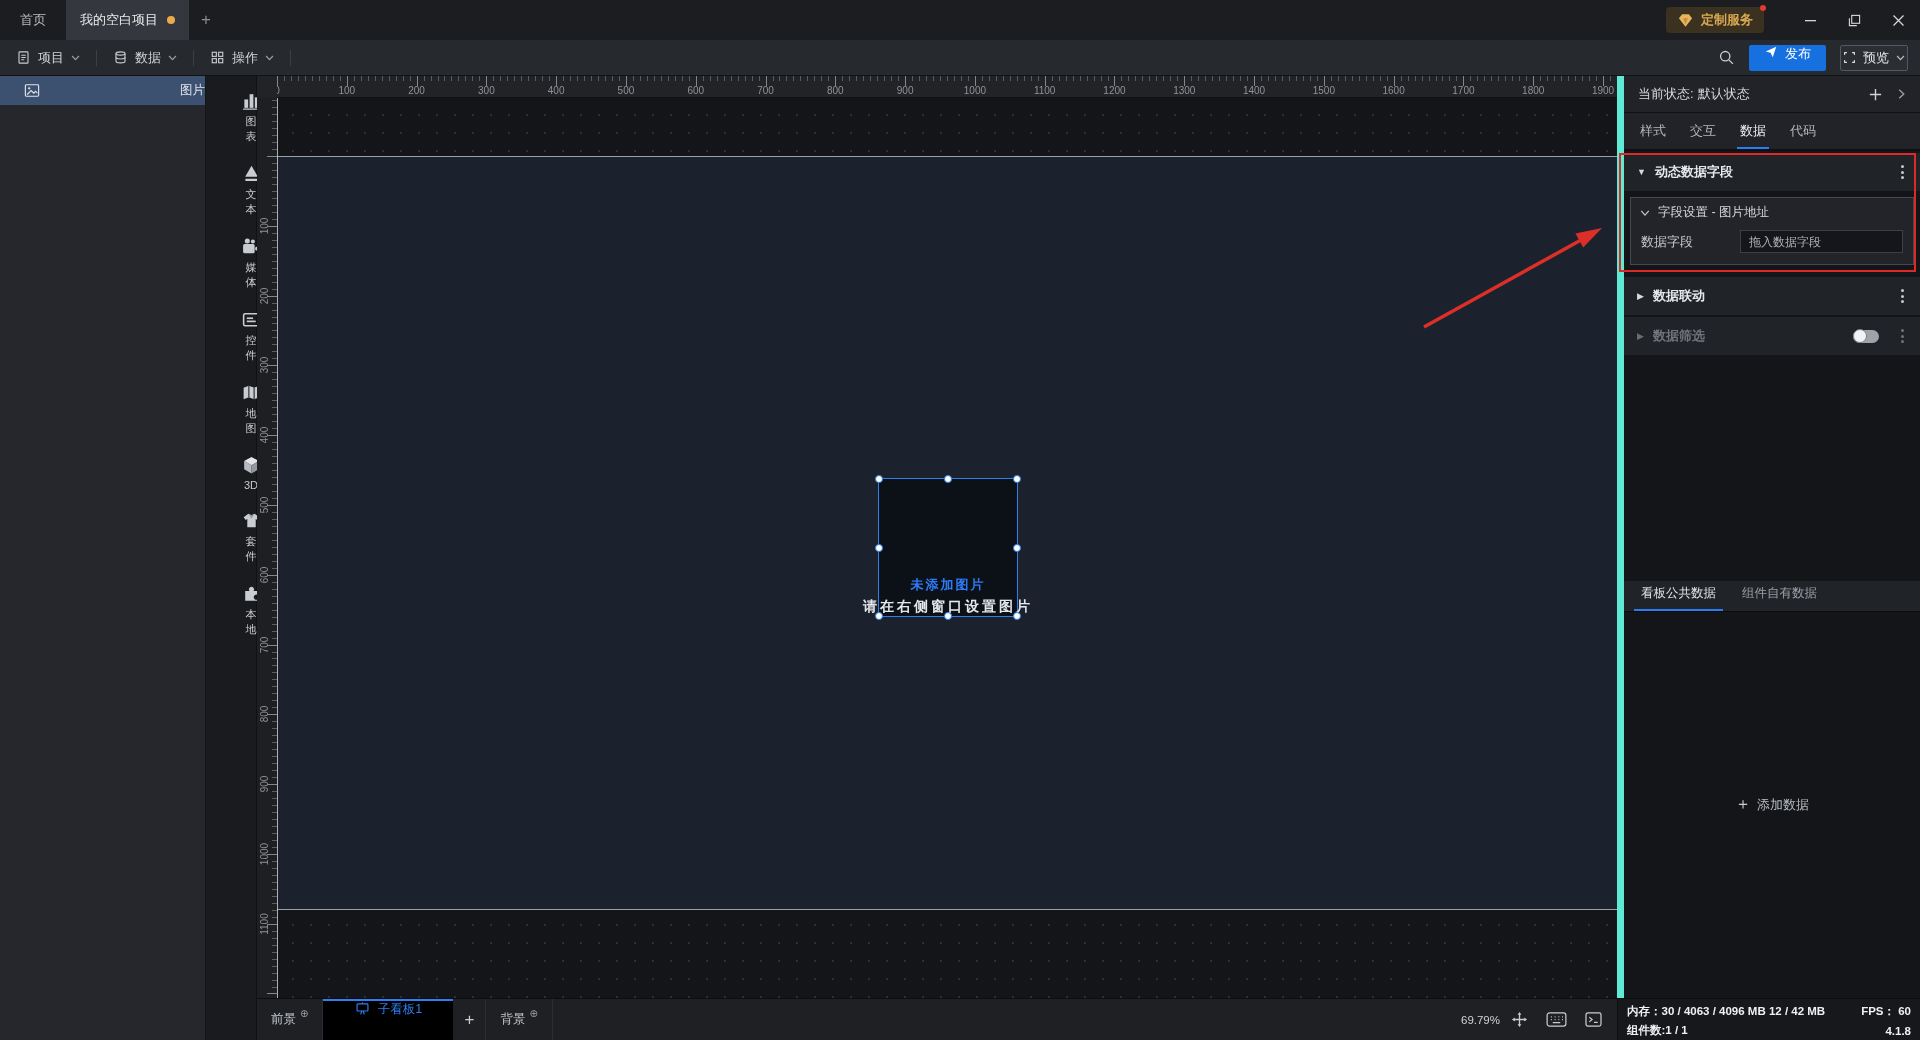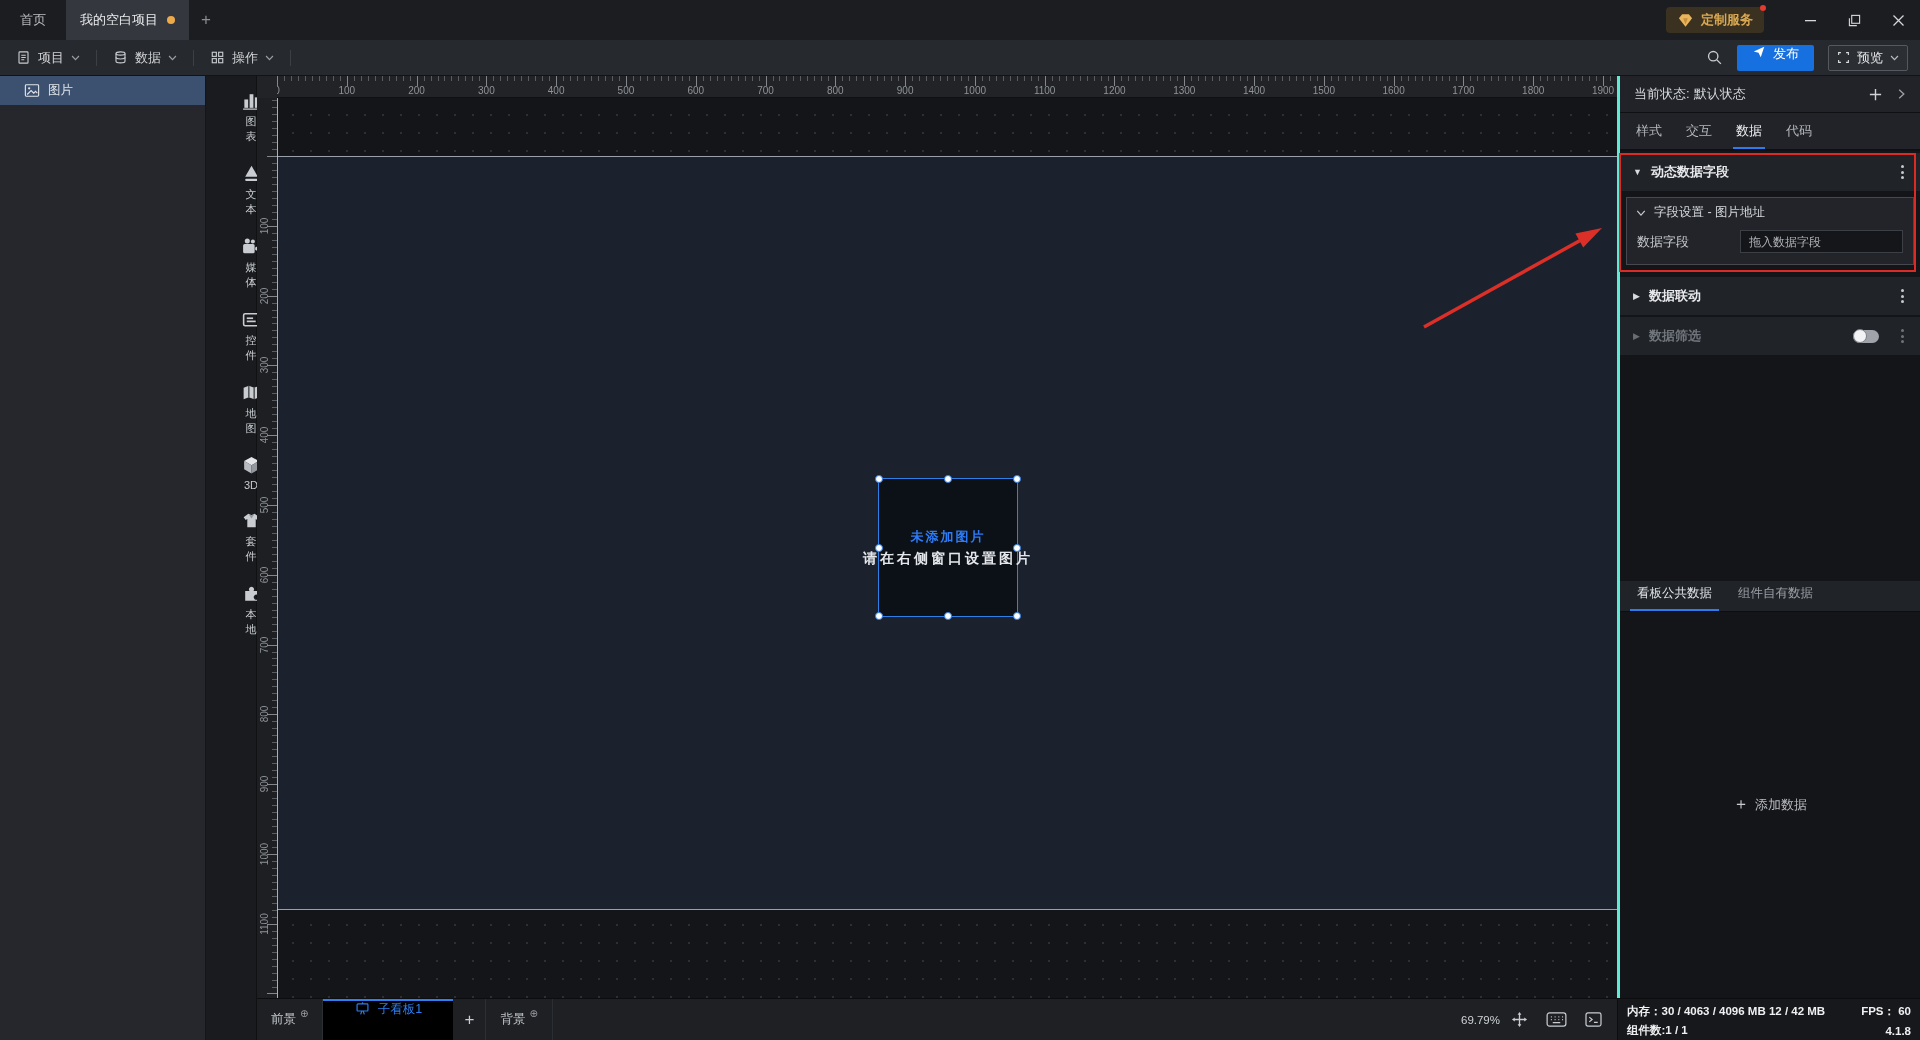--- a/index.html
+++ b/index.html
@@ -20,27 +20,27 @@
   .service-badge .reddot { position:absolute; right:-2px; top:-2px; width:6px; height:6px; border-radius:50%; background:#e23b30; }
   .winbtn { width:44px; display:flex; align-items:center; justify-content:center; color:#d5d7da; }
 
   
   .menubar { position:absolute; left:0; top:40px; right:0; height:36px; background:#26292d; display:flex; align-items:center; border-bottom:1px solid #121316; }
   .mitem { display:flex; align-items:center; gap:7px; padding:0 16px; height:100%; font-size:13px; color:#d2d4d7; }
   .msep { width:1px; height:16px; background:#3c3f44; }
   .m-spacer { flex:1; }
   .searchbtn { display:flex; align-items:center; justify-content:center; width:34px; height:100%; }
   .publishbtn { display:flex; align-items:flex-start; gap:7px; height:26px; padding:0 15px; background:#1770e0; border-radius:2px; color:#fff; font-size:13px; margin:0 14px 0 6px; }
-  .previewbtn { display:flex; align-items:center; gap:7px; height:26px; padding:0 8px; background:#2b2e33; border:1px solid #55585e; border-radius:2px; color:#e2e4e7; font-size:13px; margin-right:12px; }
+  .previewbtn { display:flex; align-items:center; gap:7px; height:26px; padding:0 2px; background:#2b2e33; border:1px solid #55585e; border-radius:2px; color:#e2e4e7; font-size:13px; margin-right:12px; }
 
   
   .layers { position:absolute; left:0; top:76px; bottom:0; width:206px; background:#25272c; border-right:1px solid #141518; }
   .layers-head { display:flex; align-items:center; gap:9px; padding:13px 14px 11px; font-size:13px; font-weight:bold; color:#dde0e3; }
   .layer-item { display:flex; align-items:center; gap:8px; height:29px; padding-left:24px; font-size:12.5px; color:#dfe3e8; }
-  .layer-item.selected { background:#3c5170; }
+  .layer-item.selected { background:#3c5170;justify-content:space-between; }
 
   .palette { position:absolute; left:206px; top:76px; bottom:0; width:51px; background:#191b1e; border-right:1px solid #101113; display:flex; flex-direction:column; align-items:center; padding-top:14px; }
   .pitem { display:flex; flex-direction:column; align-items:center; gap:3px; margin-bottom:19px; width:100%;padding-left:40px; }
   .pitem .plabel { font-size:11px; color:#c9ccd0; }
 
   
   .canvas { position:absolute; left:257px; top:76px; width:1360px; height:922px; background:#141519; }
   .hruler { position:absolute; left:0; right:0; top:0; height:22px; background:#212327; border-bottom:1px solid #0f1012; }
   .hruler::before { content:''; position:absolute; left:19.5px; right:0; top:0; height:5px;
     background:repeating-linear-gradient(to right,#595c61 0 1px,transparent 1px 6.979px); }
@@ -52,30 +52,30 @@
   .vruler::before { content:''; position:absolute; right:0; top:0; bottom:0; width:5px;
     background:repeating-linear-gradient(to bottom,#595c61 0 1px,transparent 1px 6.979px); background-position-y:58px; }
   .vruler::after { content:''; position:absolute; right:0; top:0; bottom:0; width:10px;
     background:repeating-linear-gradient(to bottom,#83868b 0 1px,transparent 1px 69.79px); background-position-y:58px; }
   .vr-label { position:absolute; left:7px; top:calc(58px + (var(--i) + 1)*69.79px); transform:translate(-50%,-50%) rotate(-90deg); font-size:10px; color:#8f9296; z-index:2; white-space:nowrap; }
   .viewport { position:absolute; left:20px; right:0; top:22px; bottom:0; overflow:hidden;
     background-image:radial-gradient(#2c2f34 1.1px, transparent 1.5px); background-size:18px 18px; background-position:7px 8px; }
   .artboard { position:absolute; left:0; right:0; top:58px; height:754px; background:#1b222d; border-top:1px solid #99a0a8; border-bottom:1px solid #99a0a8; }
   .guide-v { position:absolute; left:0; top:0; bottom:0; width:1px; background:#c5c9ce; opacity:.85; }
 
-  .component { position:absolute; left:601px; top:380px; width:140px; height:139px; background:#0c1118; border:1px solid #2e7fe8; display:flex; flex-direction:column; align-items:center; justify-content:center; }
+  .component { position:absolute; left:601px; top:380px; width:140px; height:139px; background:#0c1118; border:1px solid #2e7fe8; display:flex; flex-direction:column; align-items:center; justify-content:flex-end; }
   .comp-title { color:#2d7bf7; font-size:13px; font-weight:bold; letter-spacing:2px; }
   .comp-sub { color:#e3e6ea; font-size:14px; letter-spacing:3px; margin-top:4px; white-space:nowrap;font-weight:bold; }
   .hdl { position:absolute; width:8px; height:8px; border-radius:50%; background:#fff; border:1.5px solid #2e7fe8; transform:translate(-50%,-50%); }
   .hdl.nw{left:0;top:0} .hdl.n{left:50%;top:0} .hdl.ne{left:100%;top:0}
   .hdl.w{left:0;top:50%} .hdl.e{left:100%;top:50%}
   .hdl.sw{left:0;top:100%} .hdl.s{left:50%;top:100%} .hdl.se{left:100%;top:100%}
 
   
-  .inspector { position:absolute; left:1617px; top:76px; width:303px; bottom:0; background:#141518; border-left:3px solid #5eead4; }
+  .inspector { position:absolute; left:1617px; top:76px; width:303px; bottom:0; background:#141518; border-left:7px solid #5eead4; }
   .state-row { height:37px; background:#212328; display:flex; align-items:center; padding:0 14px; font-size:13px; color:#d6d9dc; gap:4px; border-bottom:1px solid #0f1013; }
   .state-row .sp { flex:1; }
   .itabs { height:38px; background:#212328; display:flex; align-items:center; gap:24px; padding:0 16px; border-bottom:2px solid #0f1013; }
   .itab { font-size:13px; color:#b4b7bc; position:relative; height:100%; display:flex; align-items:center; }
   .itab.active { color:#f0f2f4; }
   .itab.active::after { content:''; position:absolute; left:-3px; right:-3px; bottom:0; height:2px; background:#2b7cf0; }
   .sec-row { height:38px; margin-top:0; background:#202328; display:flex; align-items:center; padding:0 13px; gap:9px; }
   .sec-row.first { margin-top:2px; }
   .tri { font-size:9px; color:#d8dbdf; }
   .sec-title { font-size:13px; font-weight:bold; color:#e6e8eb; }

